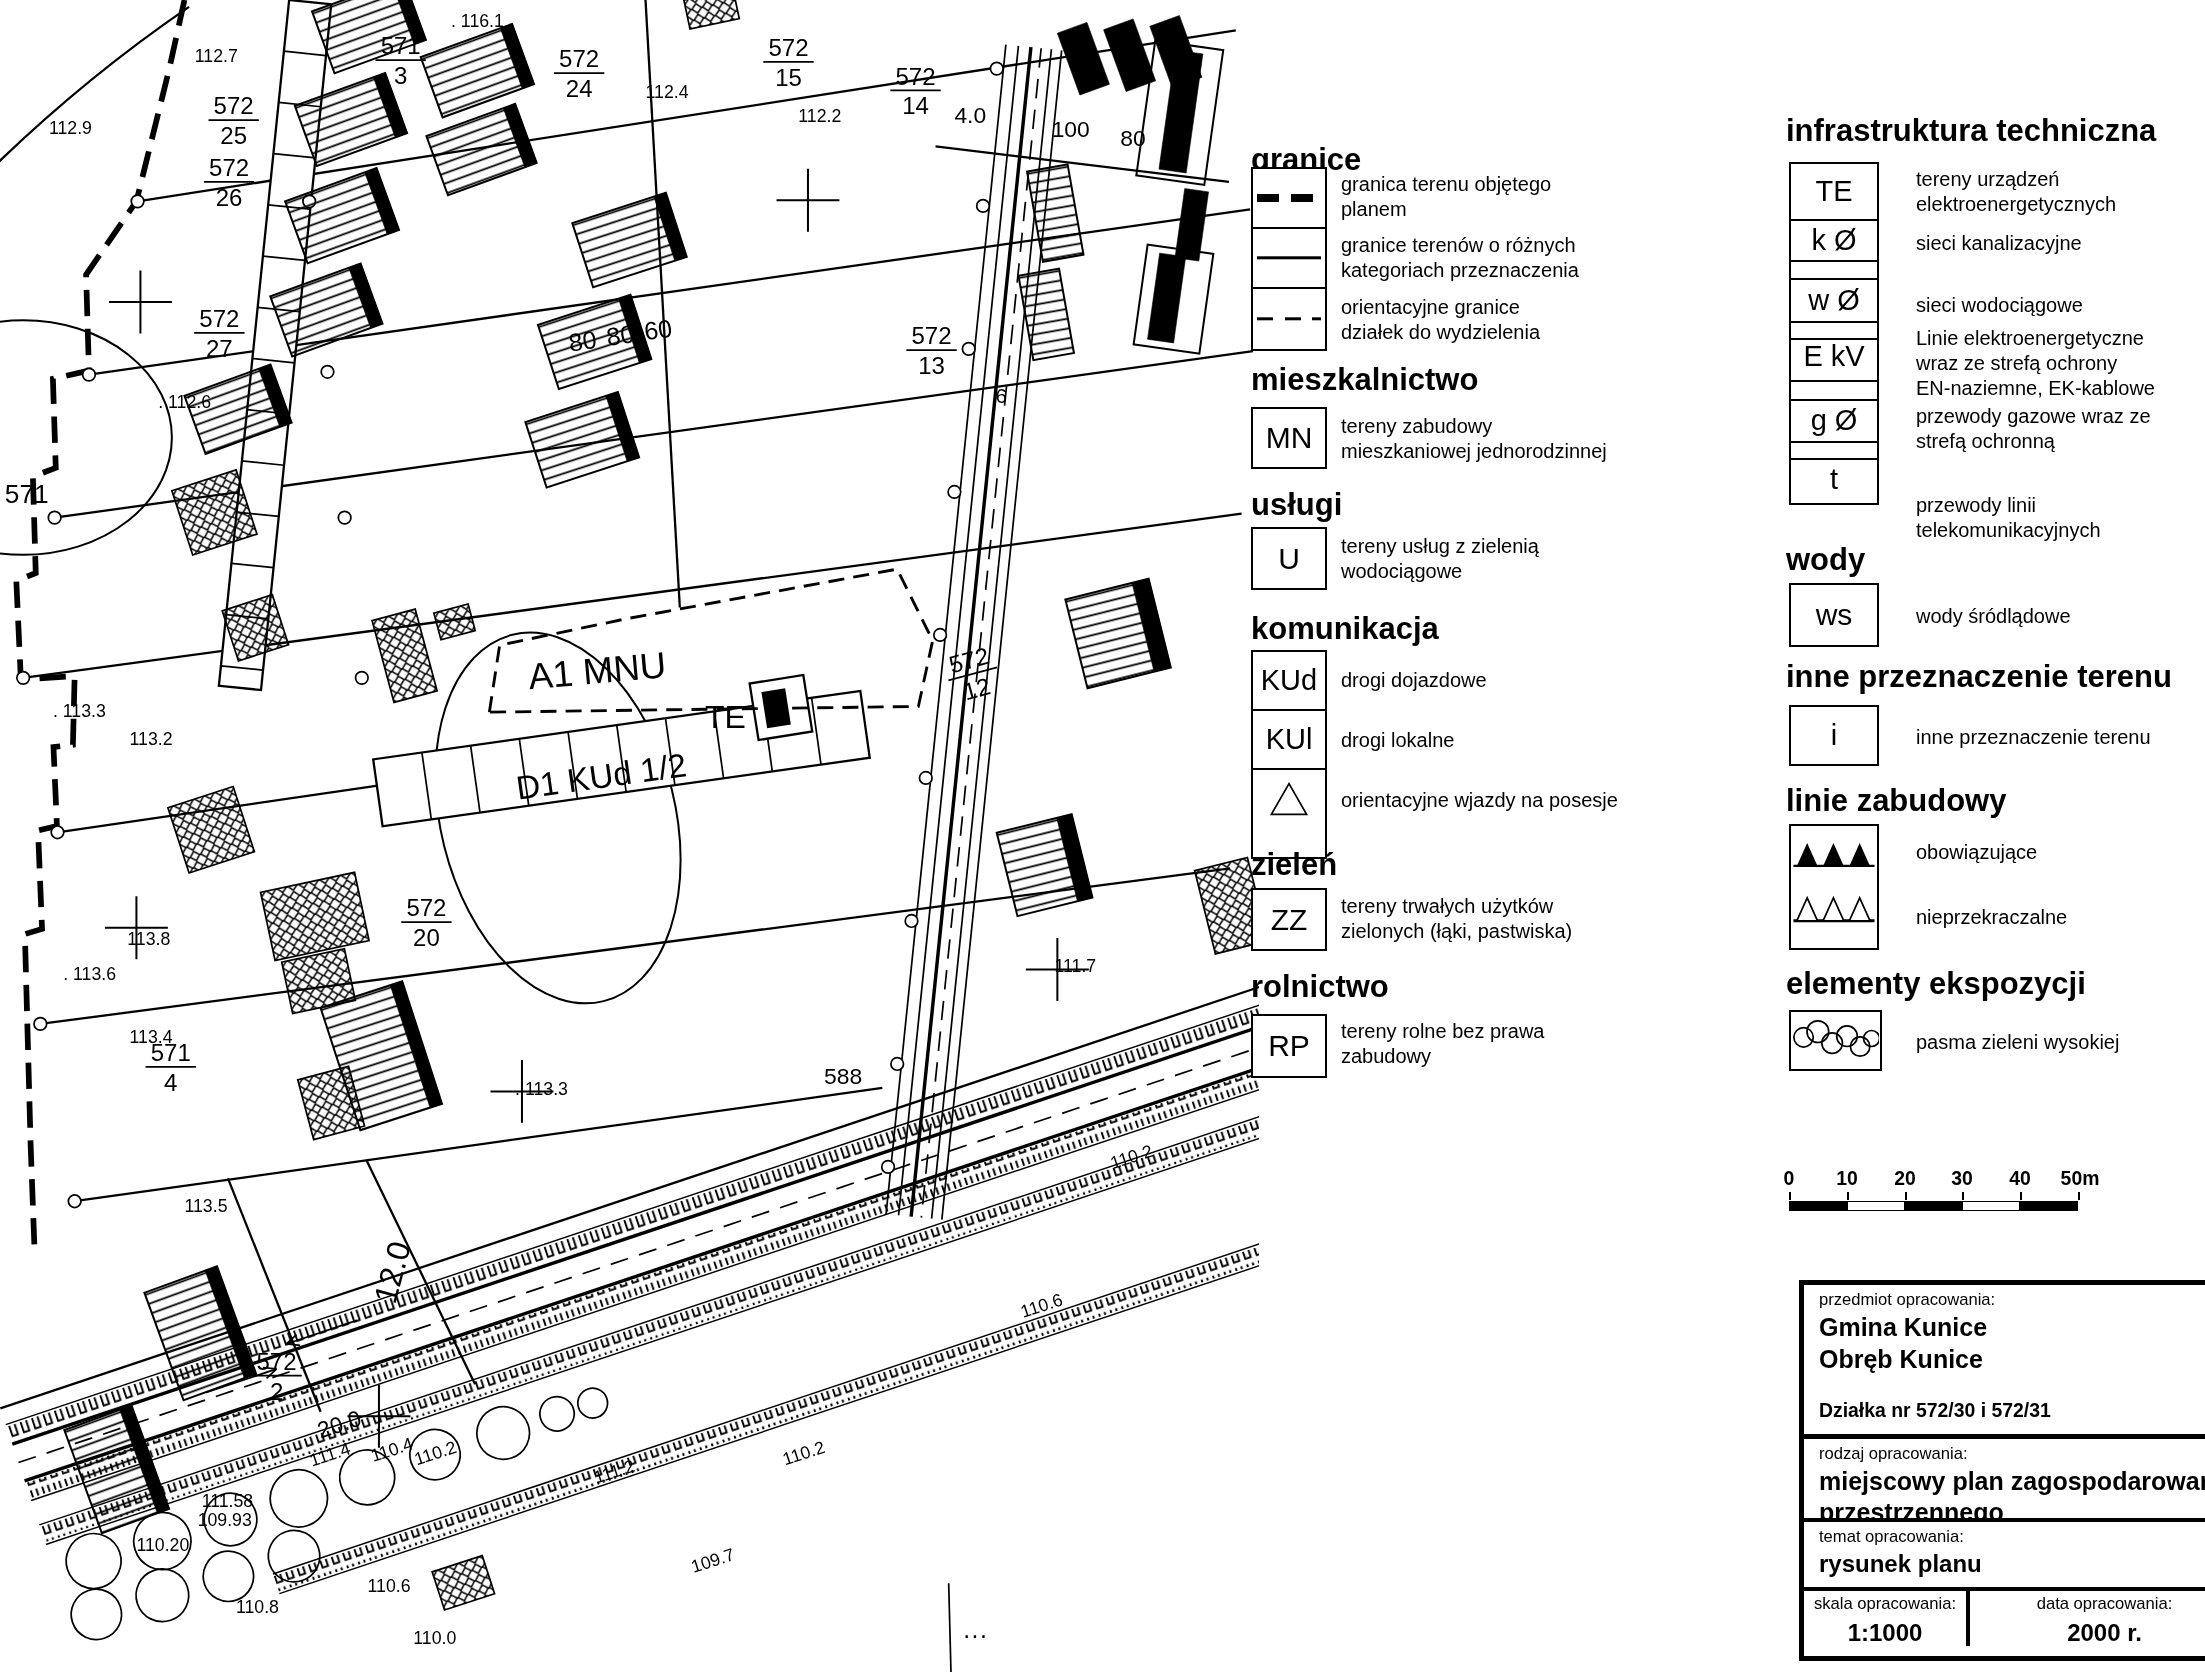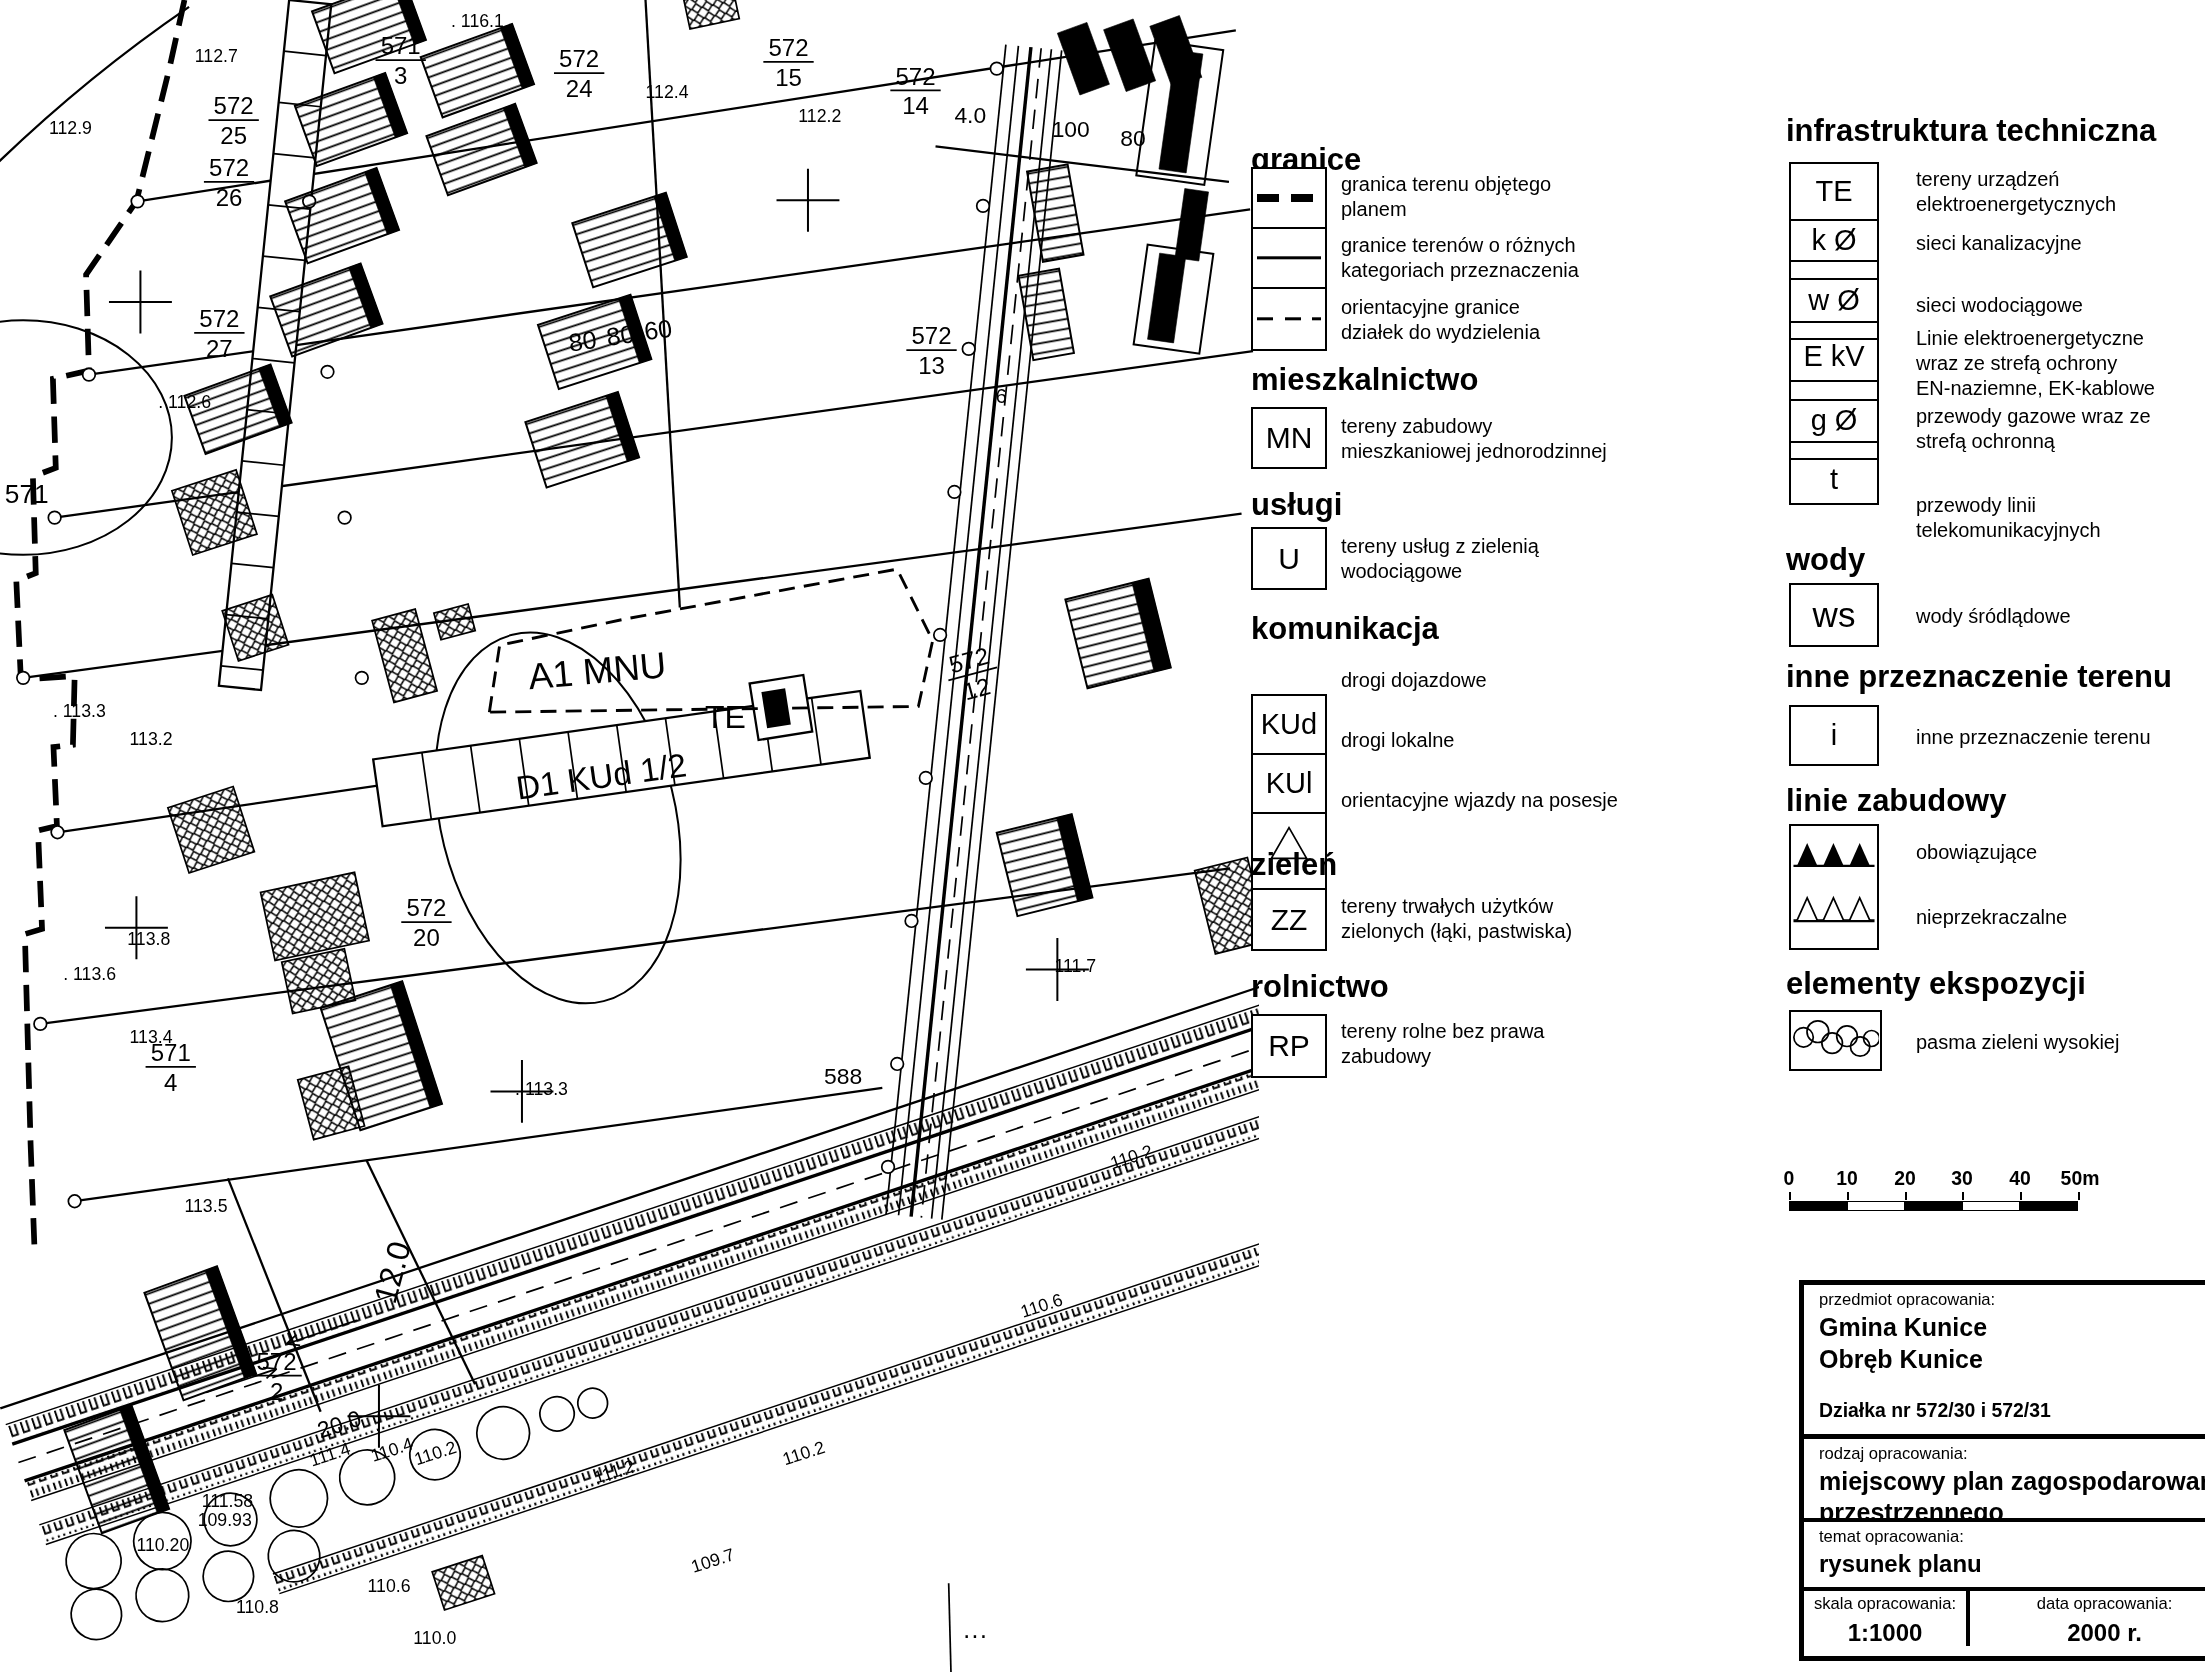--- a/index.html
+++ b/index.html
@@ -417,21 +417,21 @@
   <div class="symbox" style="left:1251px;top:407px;width:76px;height:62px;">MN</div>
   <div class="lb" style="left:1341px;top:414px;">tereny zabudowy
 mieszkaniowej jednorodzinnej</div>
 
   <div class="h" style="left:1251px;top:487px;">usługi</div>
   <div class="symbox" style="left:1251px;top:527px;width:76px;height:63px;">U</div>
   <div class="lb" style="left:1341px;top:534px;">tereny usług z zielenią
 wodociągowe</div>
 
   <div class="h" style="left:1251px;top:611px;">komunikacja</div>
-  <div class="stack" style="left:1251px;top:650px;width:76px;height:209px;margin-top:44px;">
+  <div class="stack" style="left:1251px;top:650px;width:76px;height:209px;">
     <div class="row" style="height:59px;display:flex;align-items:center;justify-content:center;">
         <span class="symtxt">KUd</span>
       </div>
     <div class="row" style="height:59px;display:flex;align-items:center;justify-content:center;">
         <span class="symtxt">KUl</span>
       </div>
     <div class="row" style="height:58px;display:flex;align-items:center;justify-content:center;">
       <svg width="42" height="40" viewBox="0 0 74 70">
           <polygon points="37,8 68,62 6,62" fill="#fff" stroke="#000" stroke-width="3"></polygon>
         </svg>
@@ -482,21 +482,21 @@
   <div class="lb" style="left:1916px;top:293px;">sieci wodociągowe</div>
   <div class="lb" style="left:1916px;top:326px;">Linie elektroenergetyczne
 wraz ze strefą ochrony
 EN-naziemne, EK-kablowe</div>
   <div class="lb" style="left:1916px;top:404px;">przewody gazowe wraz ze
 strefą ochronną</div>
   <div class="lb" style="left:1916px;top:448px;margin-top:45px;">przewody linii
 telekomunikacyjnych</div>
 
   <div class="h" style="left:1786px;top:542px;">wody</div>
-  <div class="symbox" style="left:1789px;top:583px;width:90px;height:64px;font-size:35px;">ws</div>
+  <div class="symbox" style="left:1789px;top:583px;width:90px;height:64px;font-size:30px;">ws</div>
   <div class="lb" style="left:1916px;top:604px;">wody śródlądowe</div>
 
   <div class="h" style="left:1786px;top:659px;">inne przeznaczenie terenu</div>
   <div class="symbox" style="left:1789px;top:705px;width:90px;height:61px;font-size:29px;">i</div>
   <div class="lb" style="left:1916px;top:725px;">inne przeznaczenie terenu</div>
 
   <div class="h" style="left:1786px;top:783px;">linie zabudowy</div>
   <div style="position:absolute;left:1789px;top:824px;width:90px;height:126px;border:2.3px solid #000;box-sizing:border-box;background:#fff;">
     <svg width="86" height="121" viewBox="0 0 150 212">
       <line x1="4" y1="70" x2="146" y2="70" stroke="#000" stroke-width="4"></line>

